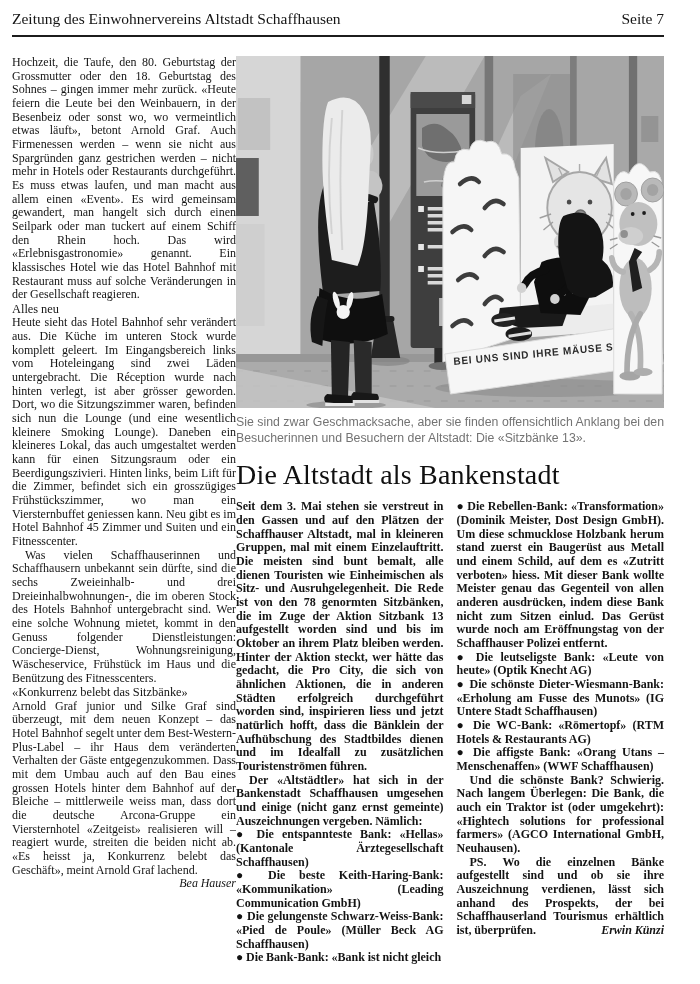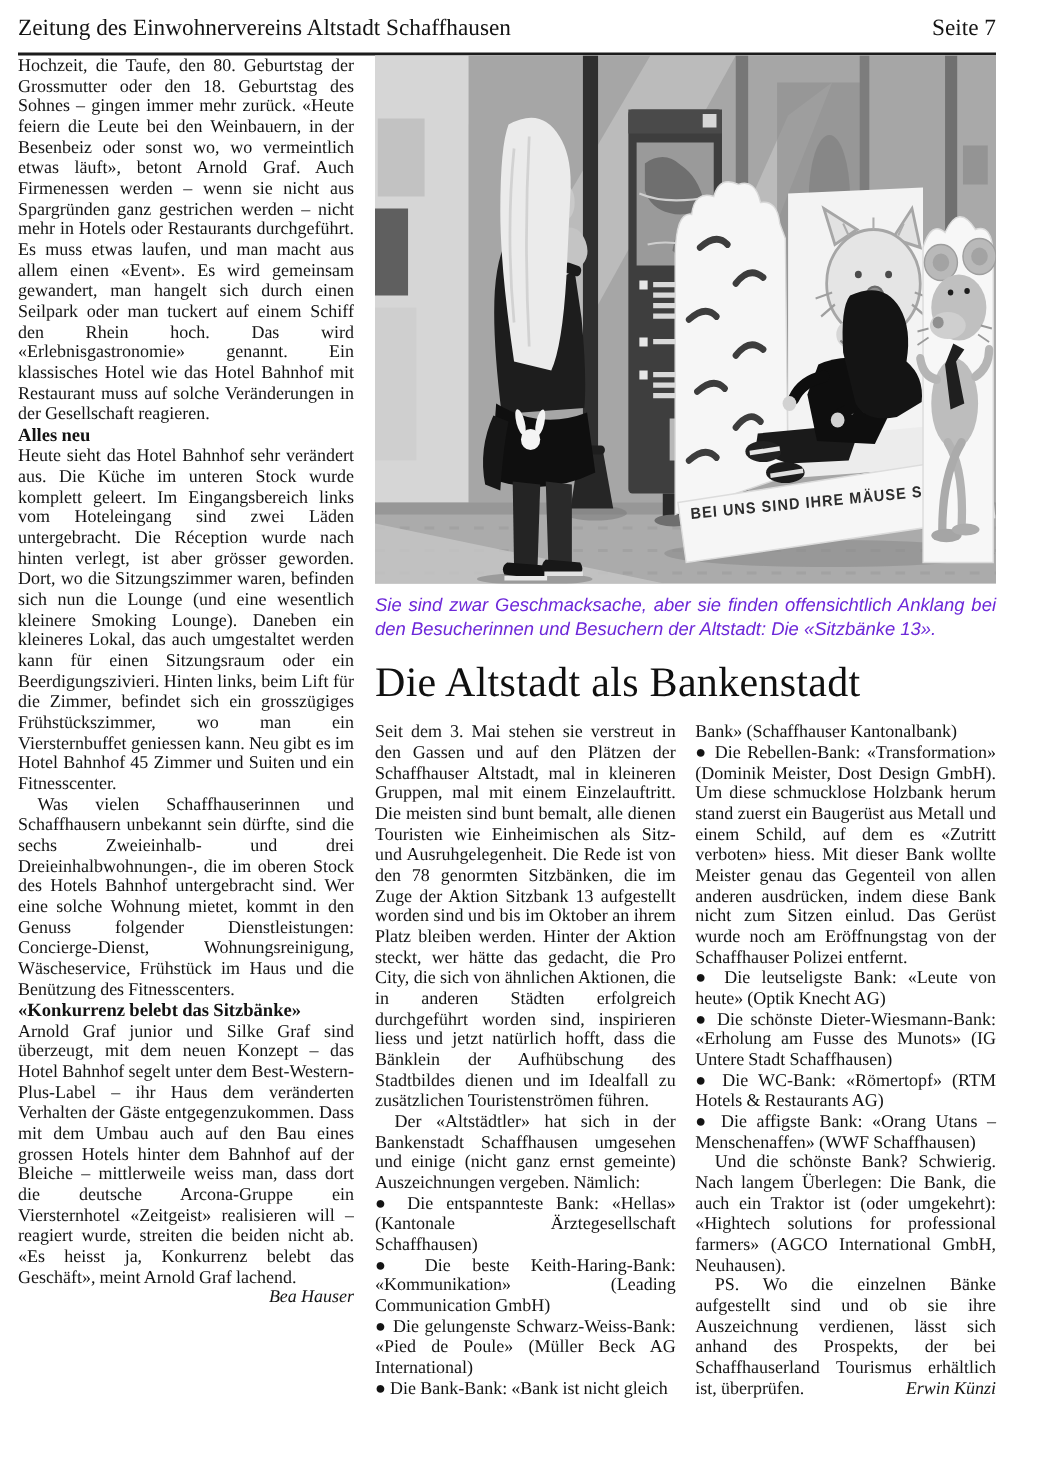--- a/index.html
+++ b/index.html
@@ -4,39 +4,39 @@
 <style>
   html,body{margin:0;padding:0;background:#ffffff;}
   body{width:700px;height:984px;overflow:hidden;}
   .page{box-sizing:border-box;width:674px;height:984px;padding:6px 10px 0 12px;
         font-family:"Liberation Serif",serif;color:#141414;background:#ffffff;}
   
   .masthead{display:flex;justify-content:space-between;align-items:baseline;
             font-size:15.5px;padding:4px 0 7px;}
   .rule{border:0;border-top:2px solid #1c1c1c;margin:0;}
   
-  .content{display:flex;gap:14px;align-items:flex-start;}
+  .content{display:flex;margin-top:19px;align-items:flex-start;}
   .col-left{width:224px;flex:0 0 auto;overflow:hidden;max-height:930px;}
   .right{flex:1 1 auto;min-width:0;}
   
   .bodytext{font-size:12px;line-height:1.14;text-align:justify;hyphens:auto;
             -webkit-hyphens:auto;word-spacing:-0.02em;}
   .bodytext p{margin:0;}
-  .subhead{font-weight:bold;font-size:12.4px;margin:11px 0 11px;text-align:left;}
+  .subhead{font-weight:normal;font-size:12.4px;margin:11px 0 11px;text-align:left;}
   .indent{text-indent:13px;}
   .byline{float:right;font-style:italic;padding-left:8px;}
   
   .photo-wrap{width:100%;height:352px;line-height:0;background:#b9b9b9;}
   .photo-wrap svg{width:100%;height:100%;display:block;}
   
-  .caption{font-family:"Liberation Sans",sans-serif;font-style:italic;
-           font-size:12.3px;line-height:1.3;text-align:justify;margin-top:7px;color:#6d28d9;}
+  .caption{font-family:"Liberation Sans",sans-serif;
+           font-size:12.3px;line-height:1.3;text-align:justify;margin-top:7px;color:#737373;}
   .headline{font-size:28px;font-weight:normal;margin:8px 0 9px;letter-spacing:0.2px;color:#101010;}
   
-  .cols{display:flex;gap:13px;}
+  .cols{display:flex;gap:13px;font-weight:bold;}
   .col{flex:1 1 0;min-width:0;}
   .bench-slogan{font-family:"Liberation Sans",sans-serif;font-weight:bold;letter-spacing:0.8px;}
 </style>
 </head>
 <body>
 
 <div class="page">
 
   <div class="masthead">
     <span>Zeitung des Einwohnervereins Altstadt Schaffhausen</span>
@@ -228,25 +228,24 @@
       <p class="caption">Sie sind zwar Geschmacksache, aber sie finden offensichtlich Anklang bei den Besucherinnen und Besuchern der Altstadt: Die «Sitzbänke 13».</p>
 
       <h1 class="headline">Die Altstadt als Bankenstadt</h1>
 
       <div class="cols bodytext">
         <div class="col">
           <p>Seit dem 3. Mai stehen sie verstreut in den Gassen und auf den Plätzen der Schaffhauser Altstadt, mal in kleineren Gruppen, mal mit einem Einzelauftritt. Die meisten sind bunt bemalt, alle dienen Touristen wie Einheimischen als Sitz- und Ausruhgelegenheit. Die Rede ist von den 78 genormten Sitzbänken, die im Zuge der Aktion Sitzbank 13 aufgestellt worden sind und bis im Oktober an ihrem Platz bleiben werden. Hinter der Aktion steckt, wer hätte das gedacht, die Pro City, die sich von ähnlichen Aktionen, die in anderen Städten erfolgreich durchgeführt worden sind, inspirieren liess und jetzt natürlich hofft, dass die Bänklein der Aufhübschung des Stadtbildes dienen und im Idealfall zu zusätzlichen Touristenströmen führen.</p>
           <p class="indent">Der «Altstädtler» hat sich in der Bankenstadt Schaffhausen umgesehen und einige (nicht ganz ernst gemeinte) Auszeichnungen vergeben. Nämlich:</p>
           <p>● Die entspannteste Bank: «Hellas» (Kantonale Ärztegesellschaft Schaffhausen)</p>
           <p>● Die beste Keith-Haring-Bank: «Kommunikation» (Leading Communication GmbH)</p>
-          <p>● Die gelungenste Schwarz-Weiss-Bank: «Pied de Poule» (Müller Beck AG International)</p>
+          <p>● Die gelungenste Schwarz-Weiss-Bank: «Pied de Poule» (Müller Beck AG Schaffhausen)</p>
           <p>● Die Bank-Bank: «Bank ist nicht gleich</p>
         </div>
         <div class="col">
-          <p>Bank» (Schaffhauser Kantonalbank)</p>
           <p>● Die Rebellen-Bank: «Transformation» (Dominik Meister, Dost Design GmbH). Um diese schmucklose Holzbank herum stand zuerst ein Baugerüst aus Metall und einem Schild, auf dem es «Zutritt verboten» hiess. Mit dieser Bank wollte Meister genau das Gegenteil von allen anderen ausdrücken, indem diese Bank nicht zum Sitzen einlud. Das Gerüst wurde noch am Eröffnungstag von der Schaffhauser Polizei entfernt.</p>
           <p>● Die leutseligste Bank: «Leute von heute» (Optik Knecht AG)</p>
           <p>● Die schönste Dieter-Wiesmann-Bank: «Erholung am Fusse des Munots» (IG Untere Stadt Schaffhausen)</p>
           <p>● Die WC-Bank: «Römertopf» (RTM Hotels &amp; Restaurants AG)</p>
           <p>● Die affigste Bank: «Orang Utans – Menschenaffen» (WWF Schaffhausen)</p>
           <p class="indent">Und die schönste Bank? Schwierig. Nach langem Überlegen: Die Bank, die auch ein Traktor ist (oder umgekehrt): «Hightech solutions for professional farmers» (AGCO International GmbH, Neuhausen).</p>
           <p class="indent"><span>PS. Wo die einzelnen Bänke aufgestellt sind und ob sie ihre Auszeichnung verdienen, lässt sich anhand des Prospekts, der bei Schaffhauserland Tourismus erhältlich ist, überprüfen.</span> <span class="byline">Erwin Künzi</span></p>
         </div>
       </div>
 

